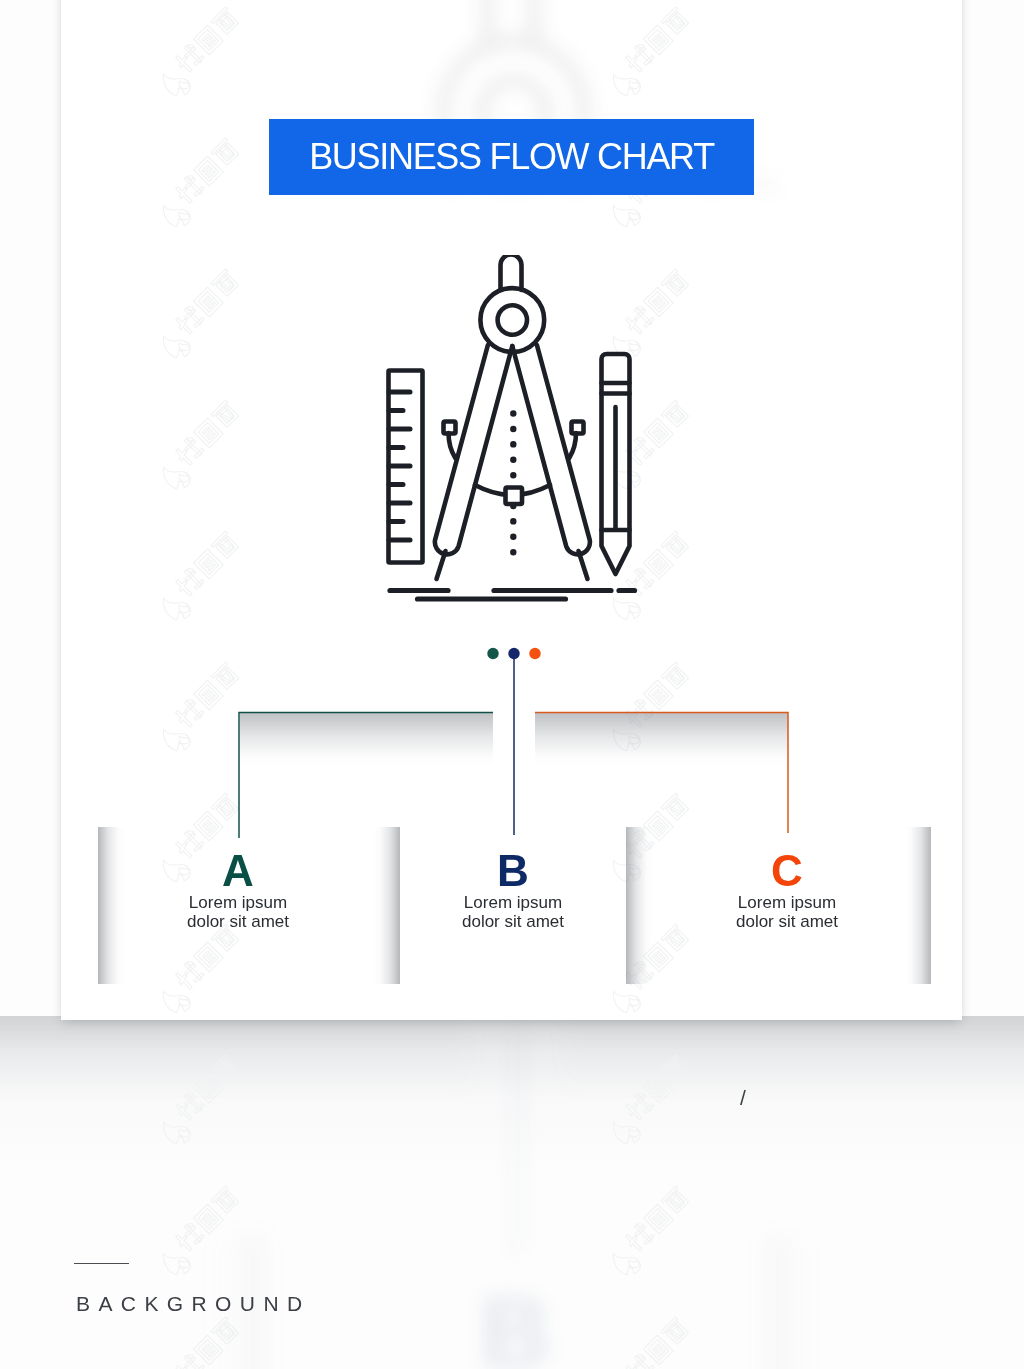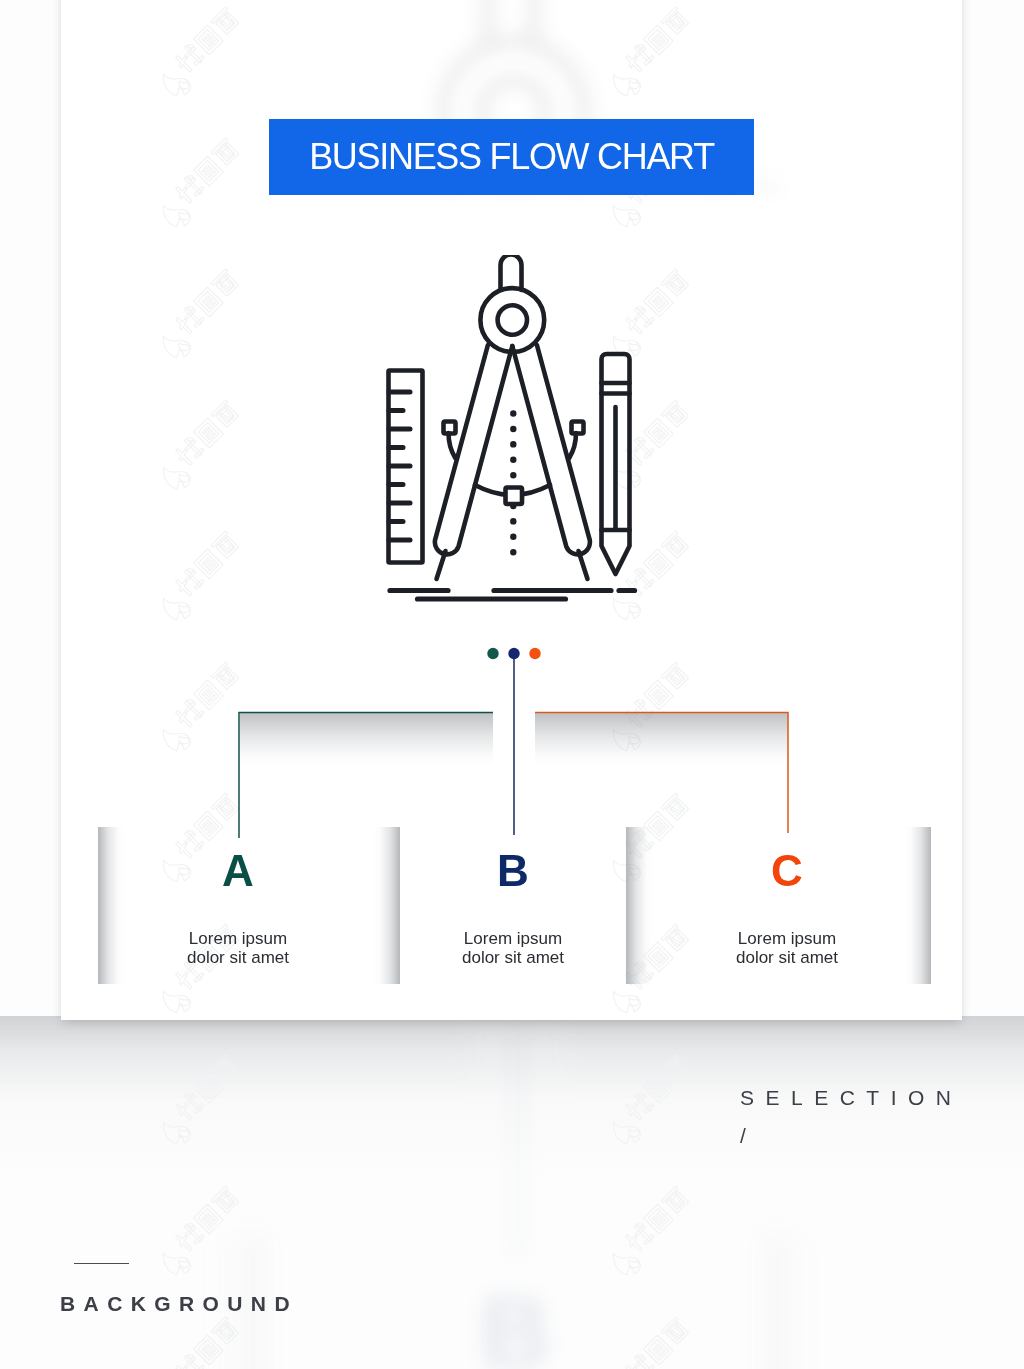--- a/index.html
+++ b/index.html
@@ -28,25 +28,25 @@
   
   .main-icon{position:absolute;left:381px;top:255px;}
   
   .connectors{position:absolute;left:0;top:0;}
   .hshadow{position:absolute;background:linear-gradient(to bottom, rgba(120,124,130,0.47) 0%, rgba(158,162,168,0.26) 45%, rgba(205,208,212,0.07) 82%, rgba(255,255,255,0) 100%);}
   .vshadow{position:absolute;}
   .vshadow.dl{background:linear-gradient(to right, rgba(120,125,130,0.55) 0%, rgba(165,170,175,0.30) 38%, rgba(215,218,222,0.09) 75%, rgba(255,255,255,0) 100%);}
   .vshadow.dr{background:linear-gradient(to left, rgba(120,125,130,0.55) 0%, rgba(165,170,175,0.30) 38%, rgba(215,218,222,0.09) 75%, rgba(255,255,255,0) 100%);}
   .card{position:absolute;text-align:center;}
   .card .letter{font-size:44px;font-weight:700;line-height:31px;height:31px;}
-  .card .desc{font-size:17px;color:#2a2e33;line-height:19px;margin-top:43px;}
+  .card .desc{font-size:17px;color:#2a2e33;line-height:19px;margin-top:7px;}
   
   .selection{position:absolute;left:740px;top:1079px;text-align:left;
       font-size:21px;letter-spacing:11.5px;color:#3c4046;line-height:37.6px;}
-  .bg-label{position:absolute;left:60px;top:1292px;font-size:21px;letter-spacing:8.4px;color:#3c4046;white-space:nowrap;font-weight:bold;}
+  .bg-label{position:absolute;left:76px;top:1292px;font-size:21px;letter-spacing:8.4px;color:#3c4046;white-space:nowrap;}
   .bg-rule{position:absolute;left:74px;top:1263px;width:55px;height:1.4px;background:#4a4d52;}
 </style>
 </head>
 <body>
 
 <div class="stage">
 
   <div class="page-shadow"></div>
   <div class="white-card"></div>
 
@@ -284,19 +284,18 @@
     <div class="letter" style="color:#f34409">C</div>
     <div class="desc">
       <div>Lorem ipsum</div>
       <div>dolor sit amet</div>
     </div>
   </div>
 
   </div>
 
   <div class="selection">
-    <div>SELECTION</div>
     <div>/</div>
   </div>
   <div class="bg-rule"></div>
   <div class="bg-label">BACKGROUND</div>
 
 </div>
 
 </body></html>

